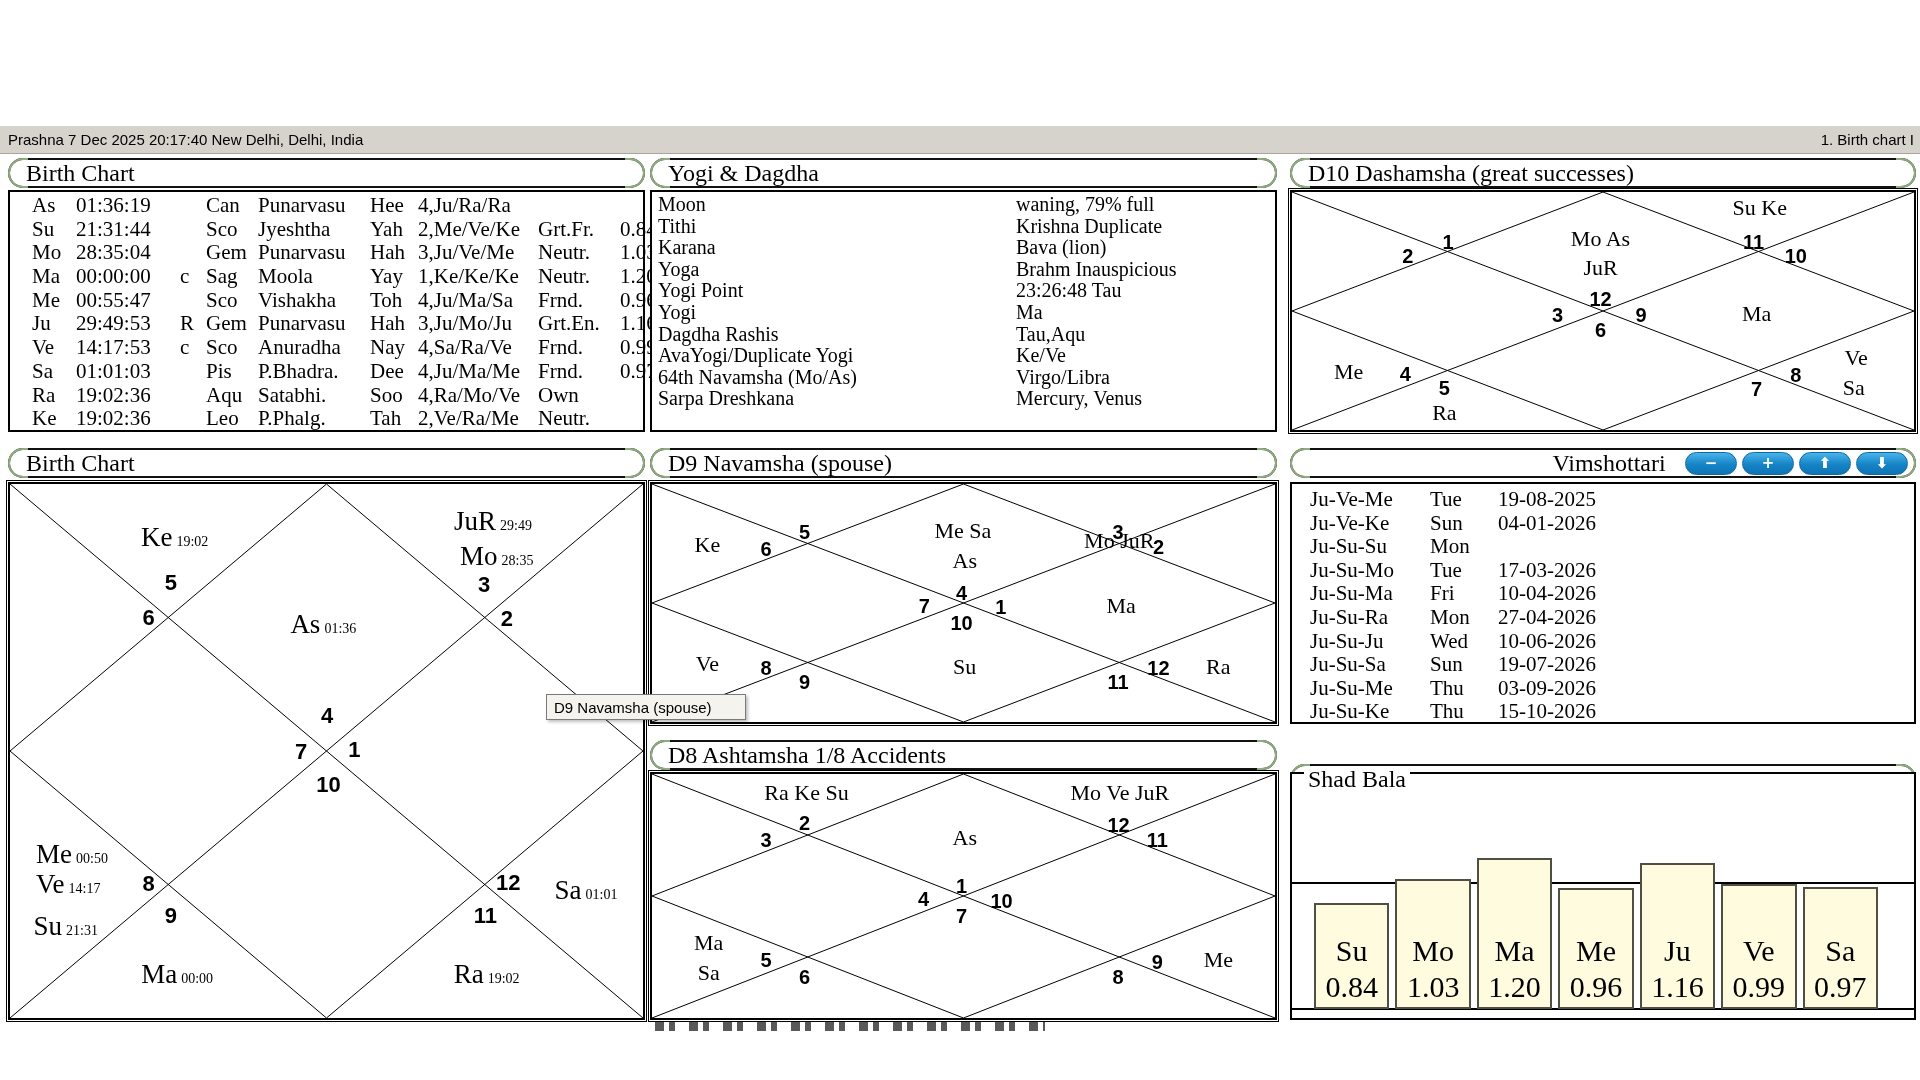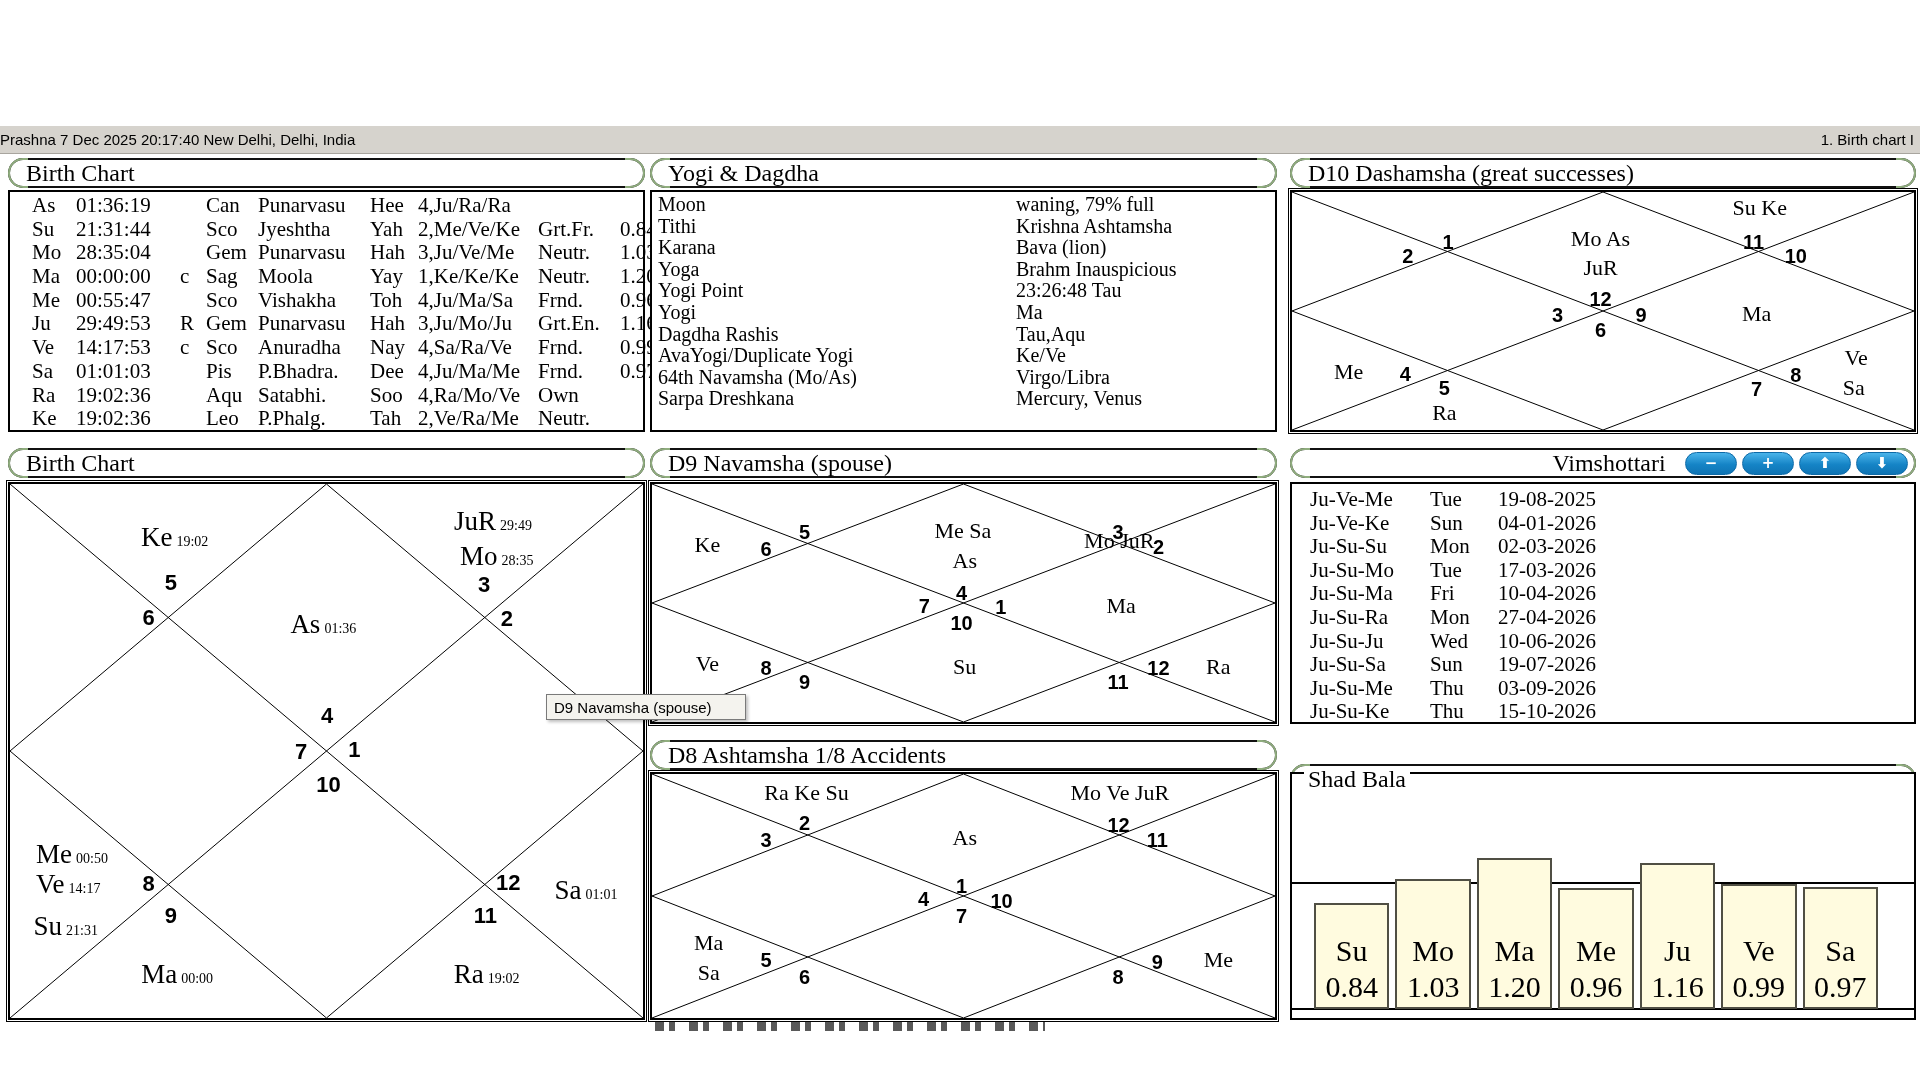--- a/index.html
+++ b/index.html
@@ -2,21 +2,21 @@
 <html><head>
 <meta charset="utf-8">
 <style>
   html,body{margin:0;padding:0;background:#fff;}
   .screen{position:relative;width:1920px;height:1080px;background:#fff;overflow:hidden;
           font-family:"Liberation Serif","DejaVu Serif",serif;color:#000;}
   
   .titlebar{position:absolute;left:0;top:126px;width:1920px;height:27px;background:#d6d3cd;
             border-bottom:1px solid #a8a59e;font-family:"Liberation Sans",sans-serif;font-size:15px;
             display:flex;align-items:center;}
-  .titlebar .tleft{padding-left:0;}
+  .titlebar .tleft{padding-left:8px;}
   .titlebar .tright{position:absolute;right:6px;}
   
   .pill{position:absolute;height:30px;background:#fff;border:2px solid #111;border-radius:16px;
         box-sizing:border-box;display:flex;align-items:center;padding-left:12px;font-size:24px;}
   .pill::before{content:"";position:absolute;left:-2px;top:-2px;bottom:-2px;width:20px;
         border:2px solid #8fac7e;border-right:none;border-radius:16px 0 0 16px;box-sizing:border-box;}
   .pill::after{content:"";position:absolute;right:-2px;top:-2px;bottom:-2px;width:20px;
         border:2px solid #8fac7e;border-left:none;border-radius:0 16px 16px 0;box-sizing:border-box;}
   .pill span{position:relative;z-index:2;background:#fff;padding:0 4px;line-height:24px;}
   .body{position:absolute;background:#fff;border:2px solid #000;box-sizing:border-box;}
@@ -197,21 +197,21 @@
     <span>Yogi &amp; Dagdha</span>
   </div>
   <div class="body" style="left:650px;top:190px;width:627px;height:242px;">
     <div class="ylist">
         <div class="row">
           <span class="yl">Moon</span>
           <span class="yv">waning, 79% full</span>
         </div>
         <div class="row">
           <span class="yl">Tithi</span>
-          <span class="yv">Krishna Ashtamsha</span>
+          <span class="yv">Krishna Duplicate</span>
         </div>
         <div class="row">
           <span class="yl">Karana</span>
           <span class="yv">Bava (lion)</span>
         </div>
         <div class="row">
           <span class="yl">Yoga</span>
           <span class="yv">Brahm Inauspicious</span>
         </div>
         <div class="row">
@@ -406,21 +406,20 @@
           <span class="vt">19-08-2025</span>
         </div>
         <div class="row">
           <span class="vd">Ju-Ve-Ke</span>
           <span class="vw">Sun</span>
           <span class="vt">04-01-2026</span>
         </div>
         <div class="row">
           <span class="vd">Ju-Su-Su</span>
           <span class="vw">Mon</span>
-          <span class="vt">02-03-2026</span>
         </div>
         <div class="row">
           <span class="vd">Ju-Su-Mo</span>
           <span class="vw">Tue</span>
           <span class="vt">17-03-2026</span>
         </div>
         <div class="row">
           <span class="vd">Ju-Su-Ma</span>
           <span class="vw">Fri</span>
           <span class="vt">10-04-2026</span>

